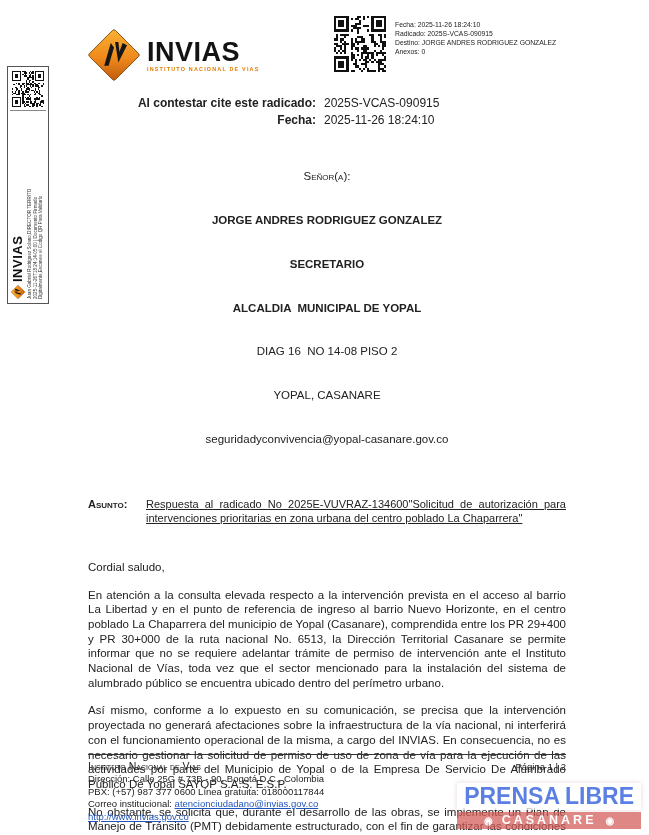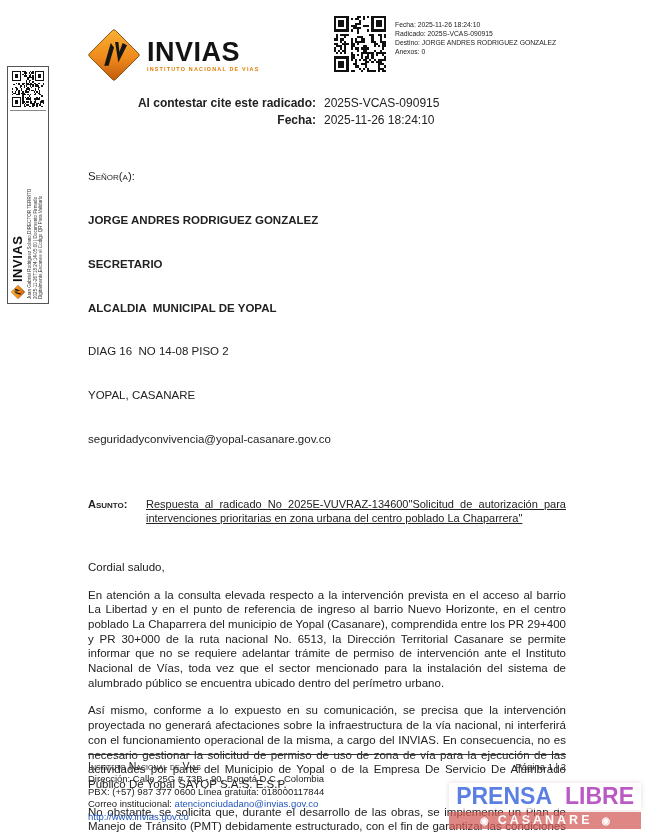--- a/index.html
+++ b/index.html
@@ -27,45 +27,45 @@
   
   .stamp{position:absolute;left:334px;top:16px;display:flex;gap:9px;}
   .stamp-qr{width:52px;height:56px;flex:0 0 auto;}
   .stamp-lines{font-size:6.8px;line-height:9px;color:#222;padding-top:4px;white-space:nowrap;}
 
   
   .content{position:absolute;left:88px;width:478px;top:95px;}
   .radicado-grid{display:grid;grid-template-columns:228px 1fr;column-gap:8px;
                  font-size:12px;line-height:17px;}
   .radicado-grid .lbl{font-weight:bold;text-align:right;}
-  .recipient{margin-top:11px;font-size:11.5px;line-height:14.6px;white-space:pre-wrap;}
+  .recipient{margin-top:11px;font-size:11.5px;line-height:14.6px;white-space:pre-wrap;text-align:center;}
   .b{font-weight:bold;}
   .sc{font-variant:small-caps;}
   .asunto{margin-top:21px;display:grid;grid-template-columns:58px 1fr;
           font-size:11px;line-height:14.6px;}
   .asunto-label{font-weight:bold;font-variant:small-caps;}
   .asunto p{margin:0;text-align:justify;text-decoration:underline;}
   .body-text{font-size:11.5px;line-height:14.7px;}
   .body-text p{margin:13px 0 0;text-align:justify;}
   .body-text p.greeting{margin-top:34px;text-align:left;}
 
   
   .footer{position:absolute;left:88px;width:478px;top:754px;
           font-size:9.5px;line-height:12.4px;color:#222;}
   .footer .rule{border-top:1.5px solid #333;margin-bottom:5px;}
   .f-row{display:flex;justify-content:space-between;align-items:baseline;}
   .footer .org{font-variant:small-caps;font-size:10.5px;}
-  .footer a{color:#2255BB;cursor:pointer;}
+  .footer a{color:#2255BB;text-decoration:underline;cursor:pointer;}
 
   
   .watermark{position:absolute;right:8px;bottom:6px;opacity:0.72;text-align:center;}
   .wm-top{background:#fff;box-shadow:0 0 5px rgba(120,40,40,0.25);
           padding:0 7px 1px;font-weight:800;font-size:23px;line-height:26px;white-space:nowrap;}
   .wm-red{color:#1d4ed8;}
-  .wm-gray{color:#a21caf;margin-left:13px;}
+  .wm-gray{color:#1d4ed8;margin-left:5px;}
   .wm-band{background:#d45a55;color:#fff;font-weight:bold;font-size:12.5px;
            letter-spacing:3px;padding:1px 8px 2px;margin-top:2px;
            display:flex;align-items:center;justify-content:center;gap:9px;}
   .wm-band .dot{font-size:10px;letter-spacing:0;}
 </style>
 </head>
 <body>
 
 <div class="page">
 

